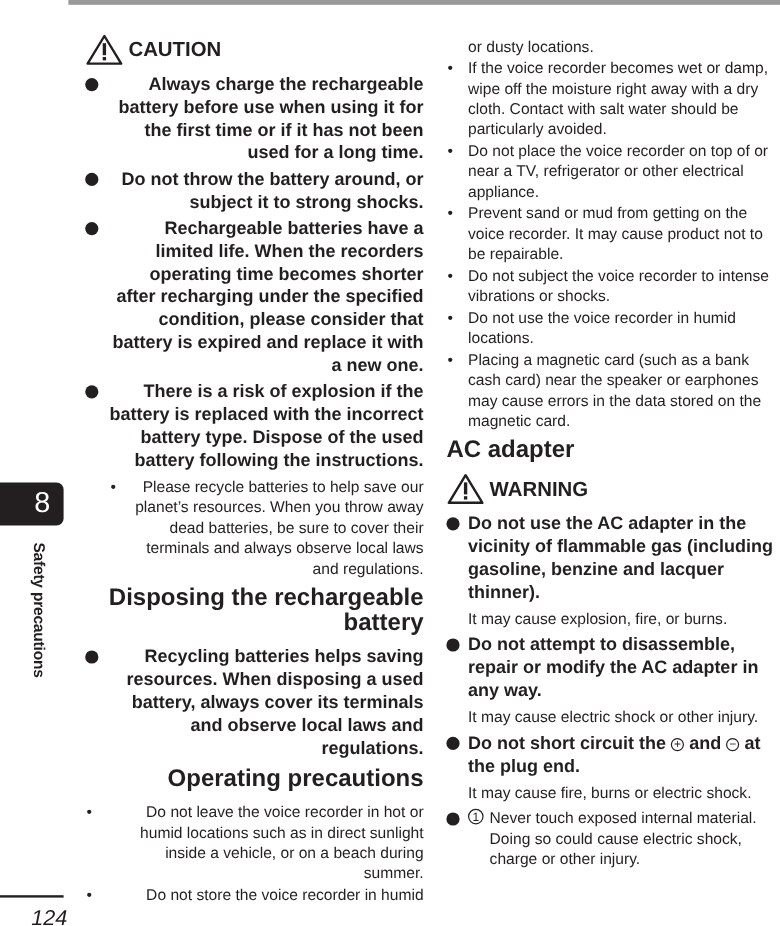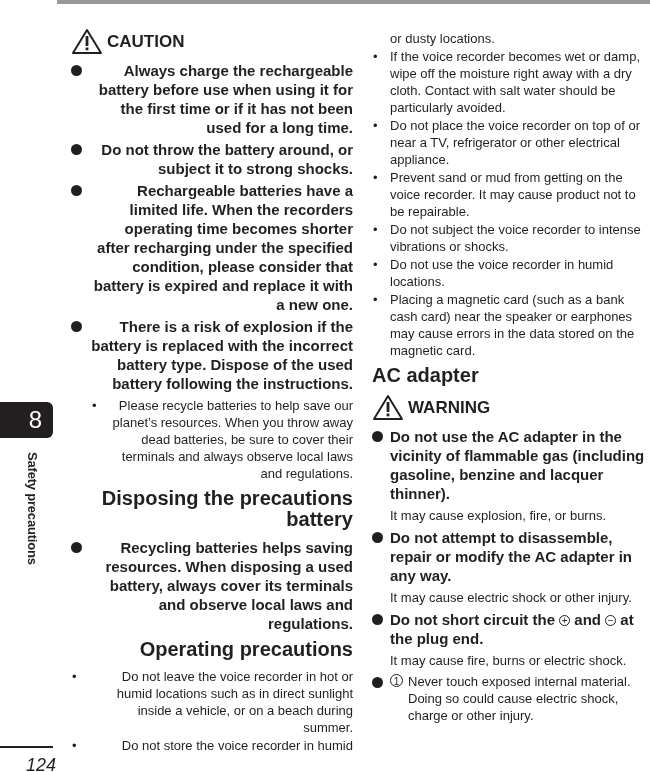--- a/index.html
+++ b/index.html
@@ -77,21 +77,21 @@
   <div class="dot-item">
       <span class="dot"></span>
       <div class="bold-text">Rechargeable batteries have a limited life. When the recorders operating time becomes shorter after recharging under the specified condition, please consider that battery is expired and replace it with a new one.</div>
     </div>
   <div class="dot-item">
       <span class="dot"></span>
       <div class="bold-text">There is a risk of explosion if the battery is replaced with the incorrect battery type. Dispose of the used battery following the instructions.</div>
     <div class="sub-bullet">Please recycle batteries to help save our planet’s resources. When you throw away dead batteries, be sure to cover their terminals and always observe local laws and regulations.</div>
   </div>
 
-  <div class="heading">Disposing the precautions battery</div>
+  <div class="heading">Disposing the rechargeable battery</div>
   <div class="dot-item">
       <span class="dot"></span>
       <div class="bold-text">Recycling batteries helps saving resources. When disposing a used battery, always cover its terminals and observe local laws and regulations.</div>
     </div>
 
   <div class="heading">Operating precautions</div>
   <div class="plain-bullet"><span class="b">•</span><span>Do not leave the voice recorder in hot or humid locations such as in direct sunlight inside a vehicle, or on a beach during summer.</span></div>
   <div class="plain-bullet"><span class="b">•</span><span>Do not store the voice recorder in humid</span></div>
 </div>
 

